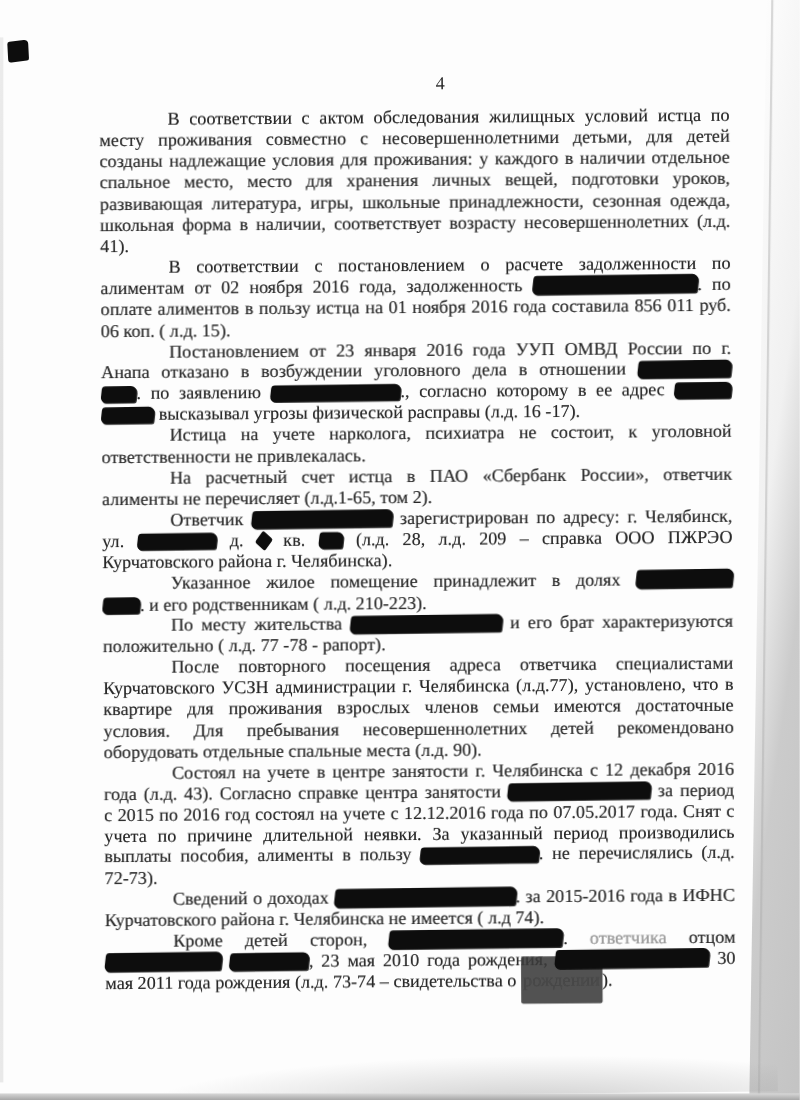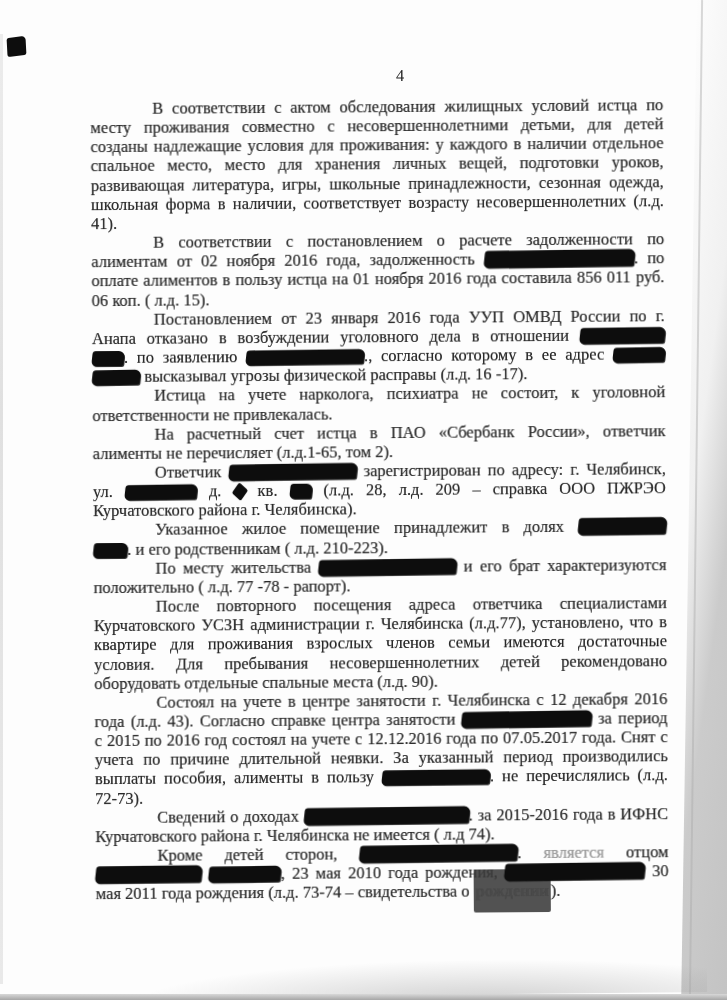--- a/index.html
+++ b/index.html
@@ -78,21 +78,21 @@
   .redact.diamond{
     width:12px;height:13px;vertical-align:-2px;
     transform:rotate(42deg) skewX(6deg);
     border-radius:2px;box-shadow:none;
   }
   .faded{
     color:#9e9e9e;filter:blur(.5px);
   }
   .smudge{
     background:rgba(58,58,58,.88);color:#4a4a4a;
-    border-radius:2px;padding:12px 2px;font-weight:bold;
+    border-radius:2px;padding:12px 2px;
   }
 </style>
 </head>
 <body>
 
 <div class="scan">
   <div class="corner-mark"></div>
   <div class="left-edge"></div>
 
   <div class="content">
@@ -153,21 +153,21 @@
           <div class="line">с 2015 по 2016 год состоял на учете с 12.12.2016 года по 07.05.2017 года. Снят с</div>
           <div class="line">учета по причине длительной неявки. За указанный период производились</div>
           <div class="line">выплаты пособия, алименты в пользу <span class="redact" style="width: 108px;"></span>. не перечислялись (л.д.</div>
           <div class="line last">72-73).</div>
         </div>
         <div class="para">
           <div class="line indent">Сведений о доходах <span class="redact" style="width: 165px; height: 17px;"></span>. за 2015-2016 года в ИФНС</div>
           <div class="line last">Курчатовского района г. Челябинска не имеется ( л.д 74).</div>
         </div>
         <div class="para">
-          <div class="line indent">Кроме детей сторон, <span class="redact" style="width: 158px; height: 17px;"></span>. <span class="faded">является</span> отцом</div>
+          <div class="line indent">Кроме детей сторон, <span class="redact" style="width: 158px; height: 17px;"></span>. <span class="faded">ответчика</span> отцом</div>
           <div class="line"><span class="redact" style="width: 106px; height: 17px;"></span> <span class="redact" style="width: 72px; height: 16px;"></span>, 23 мая 2010 года рождения, <span class="redact" style="width: 140px; height: 17px;"></span> 30</div>
           <div class="line last">мая 2011 года рождения (л.д. 73-74 – свидетельства о <span class="smudge">рождении</span>).</div>
         </div>
       </div>
   </div>
 
   <div class="right-edge"></div>
   <div class="right-edge-line"></div>
   <div class="bottom-curl"></div>
   <div class="bottom-bar"></div>

